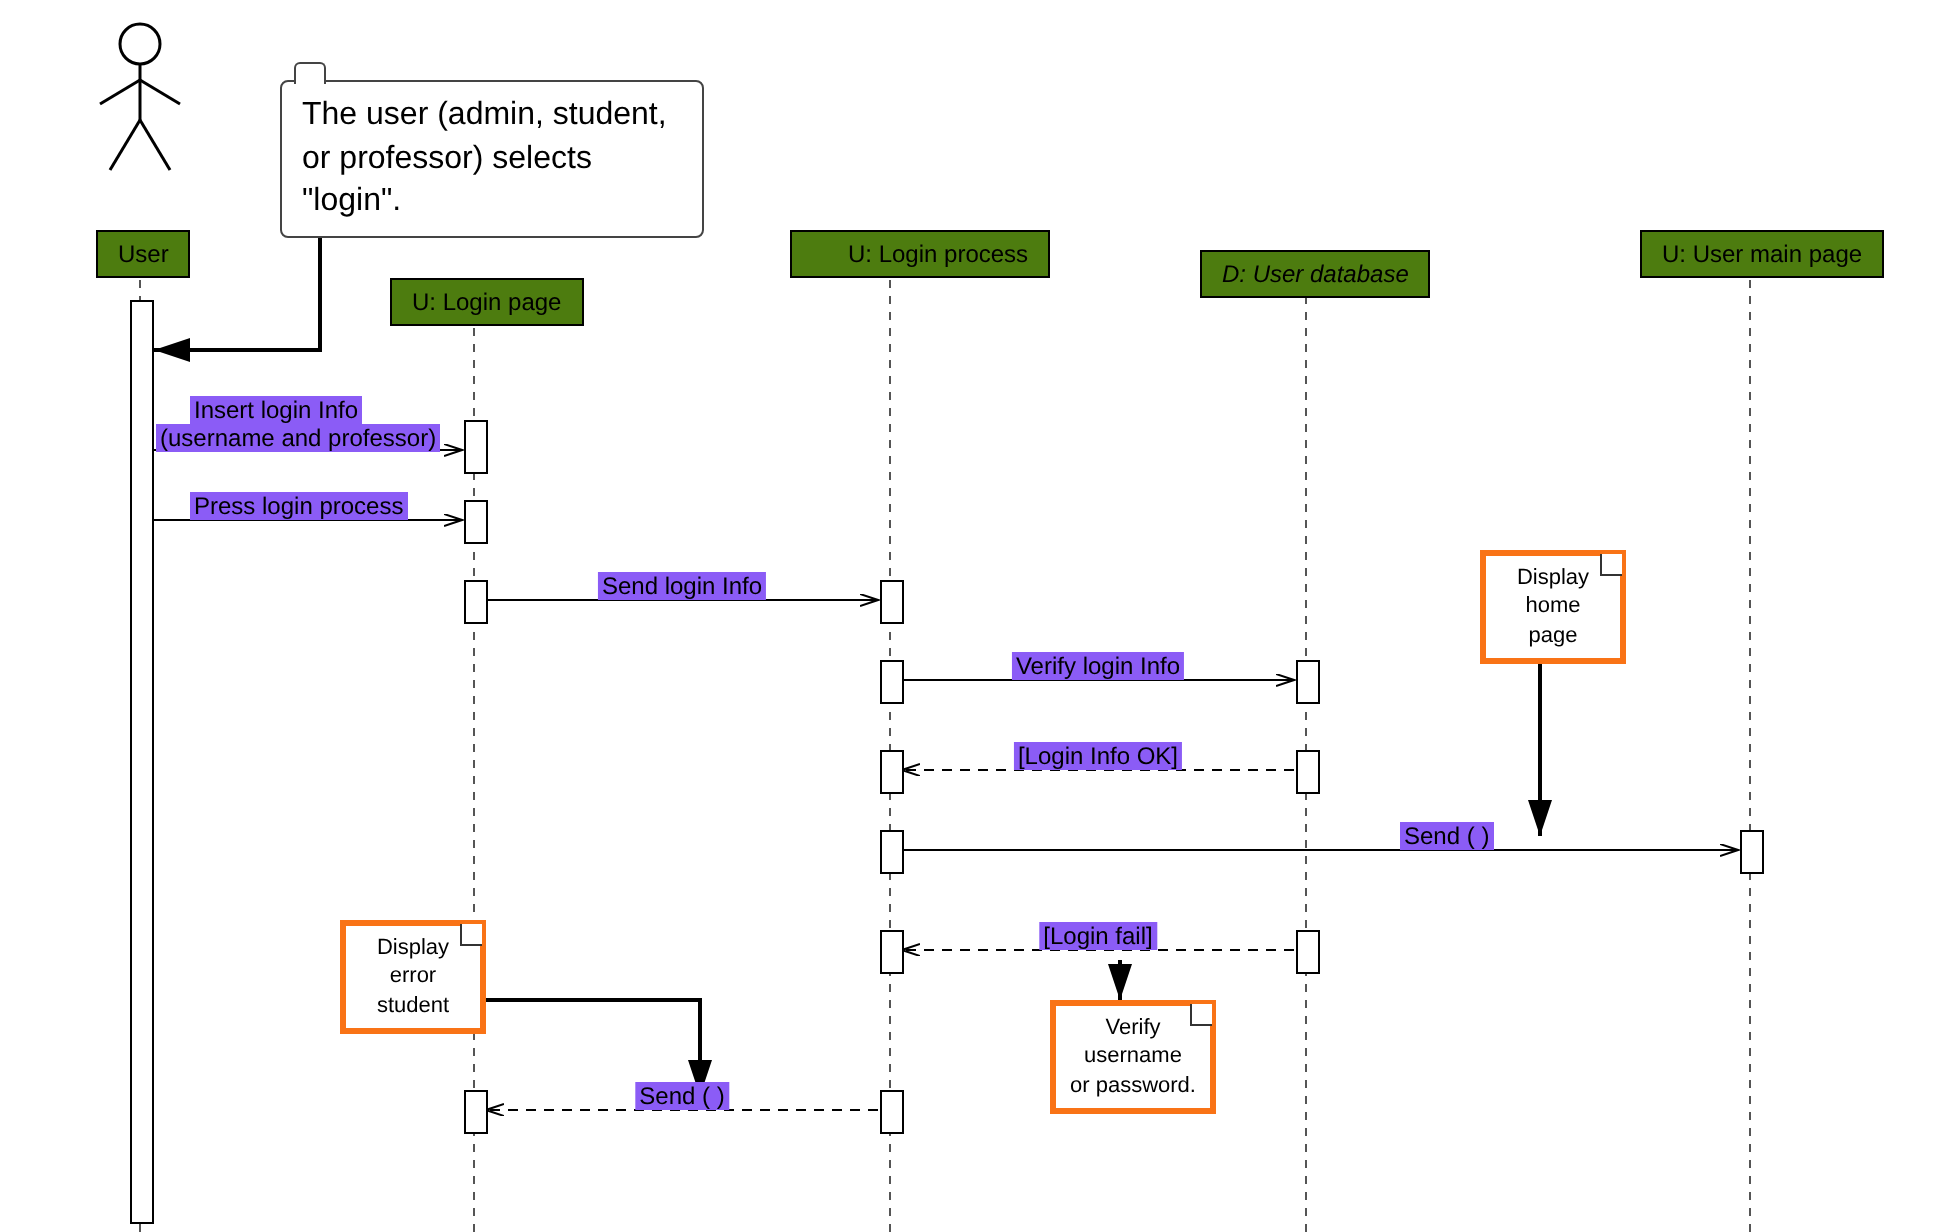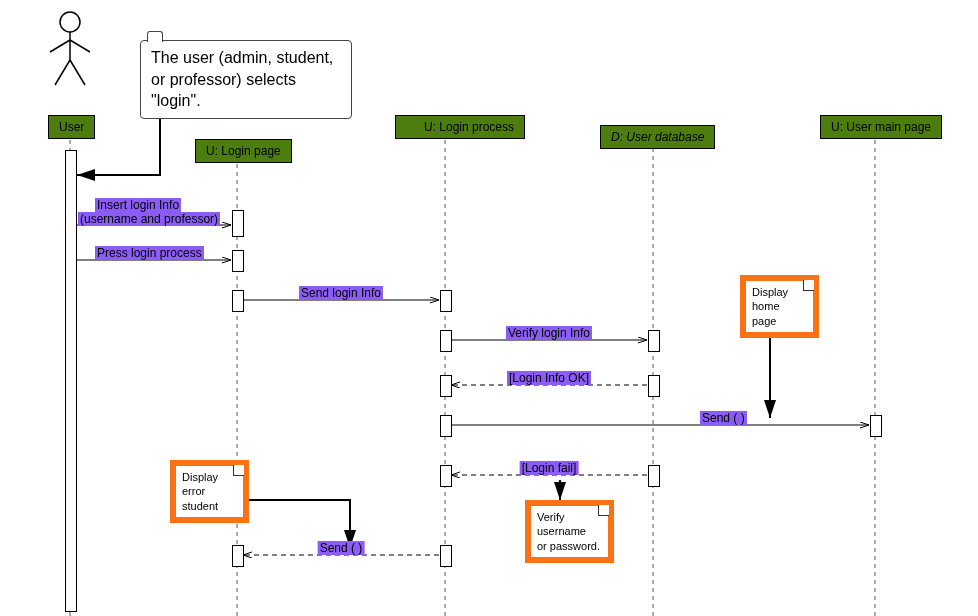--- a/index.html
+++ b/index.html
@@ -17,24 +17,25 @@
     position: absolute;
     border: 1px solid #000;
     background: #4d7c0f;
     padding: 4px 10px;
     text-align: center;
     font-size: 12px;
     white-space: nowrap;
   }
   .note-box {
     position: absolute;
-    border: 6px solid #f97316;
+    border: 3px solid #f97316;
     background: #fff;
     font-size: 11px;
     padding: 4px 6px;
+    text-align: center;
     line-height: 1.3;
   }
   .note-corner {
     position: absolute;
     top: -1px;
     right: -1px;
     width: 10px;
     height: 10px;
     border-left: 1px solid #333;
     border-bottom: 1px solid #333;

